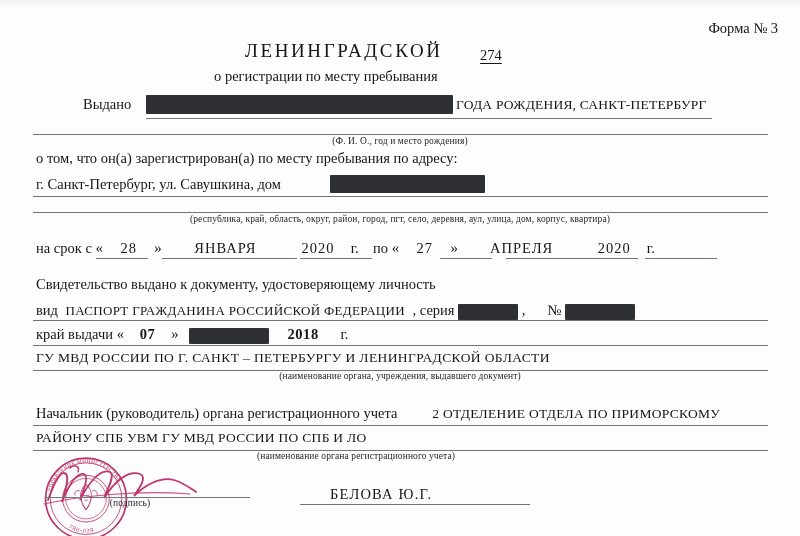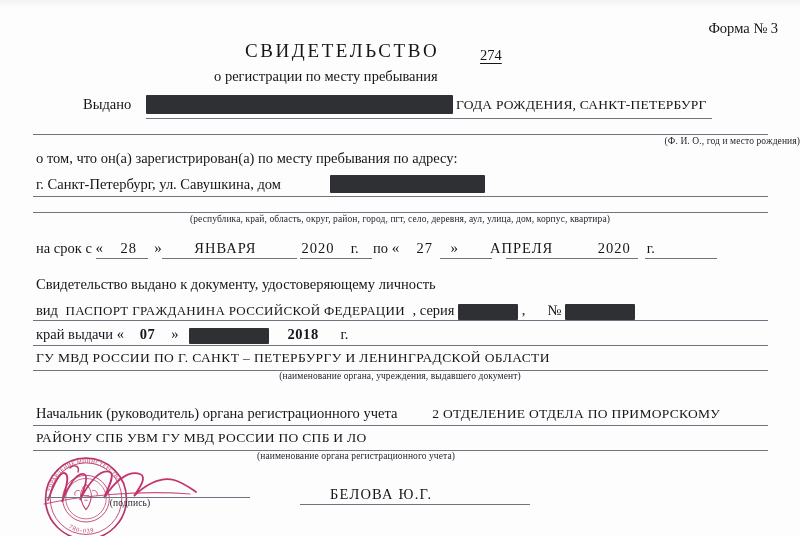--- a/index.html
+++ b/index.html
@@ -71,21 +71,21 @@
     font-size: 14.5px;
   }
 
   
   #issued-label { left: 83px; top: 96px; font-size: 14.5px; }
   #issued-redact { left: 146px; top: 95px; width: 307px; height: 19px; }
   #issued-tail { left: 456px; top: 97px; font-size: 13.5px; letter-spacing: .2px; text-align: right; }
   #rule-issued { left: 146px; top: 118px; width: 566px; }
 
   #rule-fio { left: 33px; top: 134px; width: 735px; }
-  #caption-fio { left: 0; top: 136px; width: 800px; text-align: right; }
+  #caption-fio { left: 0; top: 136px; width: 800px; }
 
   
   #about-line { left: 36px; top: 150px; font-size: 14.5px; }
   #addr-line { left: 36px; top: 176px; font-size: 14.5px; }
   #addr-redact { left: 330px; top: 175px; width: 155px; height: 18px; }
   #rule-addr1 { left: 33px; top: 196px; width: 735px; }
   #rule-addr2 { left: 33px; top: 212px; width: 735px; }
   #caption-addr { left: 0; top: 214px; width: 800px; }
 
   
@@ -166,21 +166,21 @@
 </style>
 </head>
 <body>
 
 <div class="page">
 
   <div class="abs" id="scan-edge-top"></div>
 
   <div class="abs" id="form-no">Форма № 3</div>
 
-  <div class="abs" id="title-main">СВИДЕТЕЛЬСТВО</div>
+  <div class="abs" id="title-main">ЛЕНИНГРАДСКОЙ</div>
   <div class="abs" id="cert-number">274</div>
   <div class="abs" id="title-sub">о регистрации по месту пребывания</div>
 
   <div class="abs lbl" id="issued-label">Выдано</div>
   <div class="abs redact" id="issued-redact"></div>
   <div class="abs" id="issued-tail">ГОДА РОЖДЕНИЯ, САНКТ-ПЕТЕРБУРГ</div>
   <div class="rule" id="rule-issued"></div>
 
   <div class="rule" id="rule-fio"></div>
   <div class="abs caption" id="caption-fio">(Ф. И. О., год и место рождения)</div>

